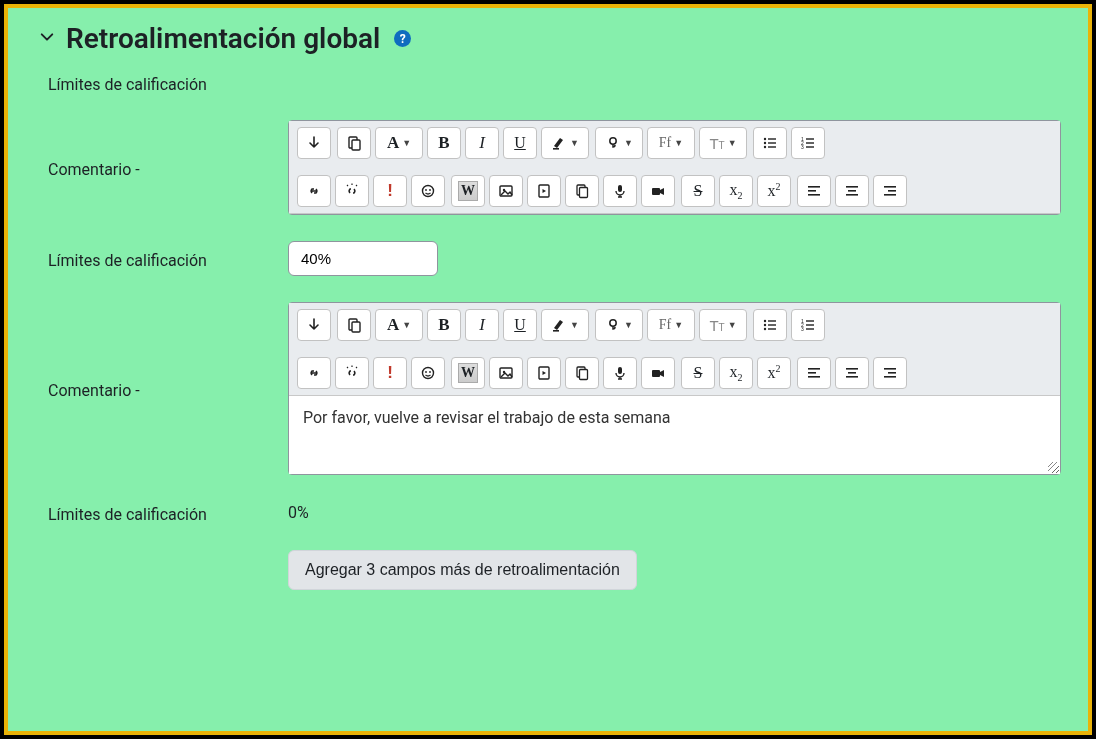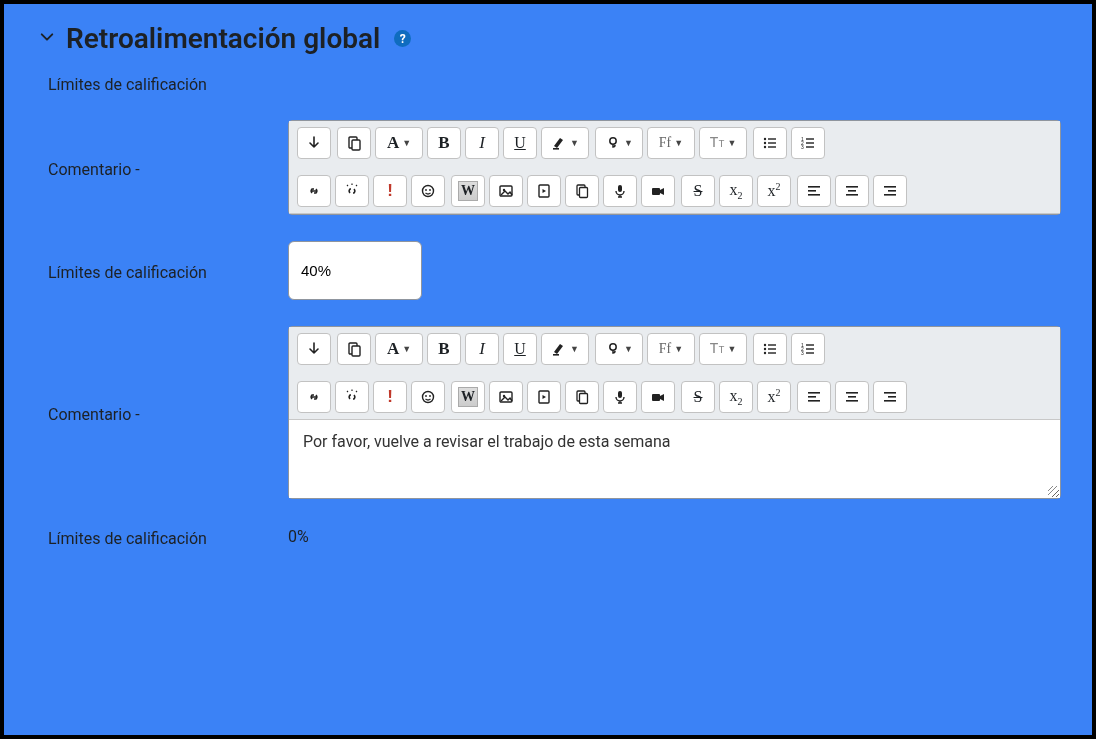--- a/index.html
+++ b/index.html
@@ -2,22 +2,22 @@
 <html><head>
 <meta charset="utf-8">
 <style>
   * { box-sizing: border-box; margin: 0; padding: 0; }
   body {
     font-family: -apple-system, BlinkMacSystemFont, "Segoe UI", Roboto, "Helvetica Neue", Arial, sans-serif;
     background: #000;
     padding: 4px;
   }
   .outer {
-    background: #3b82f6;
-    border: 4px solid #3b82f6;
+    background: #86efac;
+    border: 4px solid #eab308;
     width: 1088px;
     height: 731px;
     padding: 14px 20px 20px 30px;
     color: #1d2125;
   }
   .section-header {
     display: flex;
     align-items: center;
     gap: 10px;
     margin-bottom: 16px;
@@ -43,22 +43,22 @@
   .form-label {
     width: 250px;
     padding-left: 10px;
     padding-top: 4px;
     font-size: 16px;
     color: #1d2125;
   }
   .form-value { flex: 1; }
   .static-value { font-size: 16px; color:#1d2125; }
   .boundary-input {
-    width: 134px;
-    padding: 20px 12px;
+    width: 150px;
+    padding: 8px 12px;
     font-size: 15px;
     border: 1px solid #8f959e;
     border-radius: 6px;
   }
   .editor {
     width: 773px;
     border: 1px solid #8f959e;
     border-radius: 4px;
   }
   .editor-toolbar {
@@ -86,21 +86,21 @@
     padding: 0 6px;
     cursor: pointer;
     color: #1d2125;
     font-size: 15px;
   }
   .tbtn svg { width: 16px; height: 16px; display:block; }
   .tbtn.wide { min-width: 48px; gap: 2px; }
   .serif { font-family: Georgia, "Times New Roman", serif; }
   .caret { font-size: 9px; color:#444; margin-left:1px; }
   .ff-label { font-family: Georgia, serif; font-size: 14px; color:#666; }
-  .tt-label { font-family: Liberation Mono, monospace; font-size: 15px; color:#888; }
+  .tt-label { font-family: Liberation Sans, sans-serif; font-size: 15px; color:#888; }
   .x-sub, .x-sup { font-family: Liberation Serif, serif; font-weight:400; font-size:16px; }
   .x-sub sub, .x-sup sup { font-size: 10px; }
   .editor-content {
     background: #fff;
     padding: 12px 14px;
     min-height: 78px;
     font-size: 16px;
     color: #333;
     position: relative;
     resize: vertical;
@@ -512,14 +512,20 @@
     </div>
   </div>
 
   <div class="form-row">
     <div class="form-label">Límites de calificación</div>
     <div class="form-value">
       <span class="static-value">0%</span>
     </div>
   </div>
 
+  <div class="form-row" style="margin-bottom:0;">
+    <div class="form-label"></div>
+    <div class="form-value">
+      <button class="add-button">Agregar 3 campos más de retroalimentación</button>
+    </div>
+  </div>
 
 </div>
 
 </body></html>

